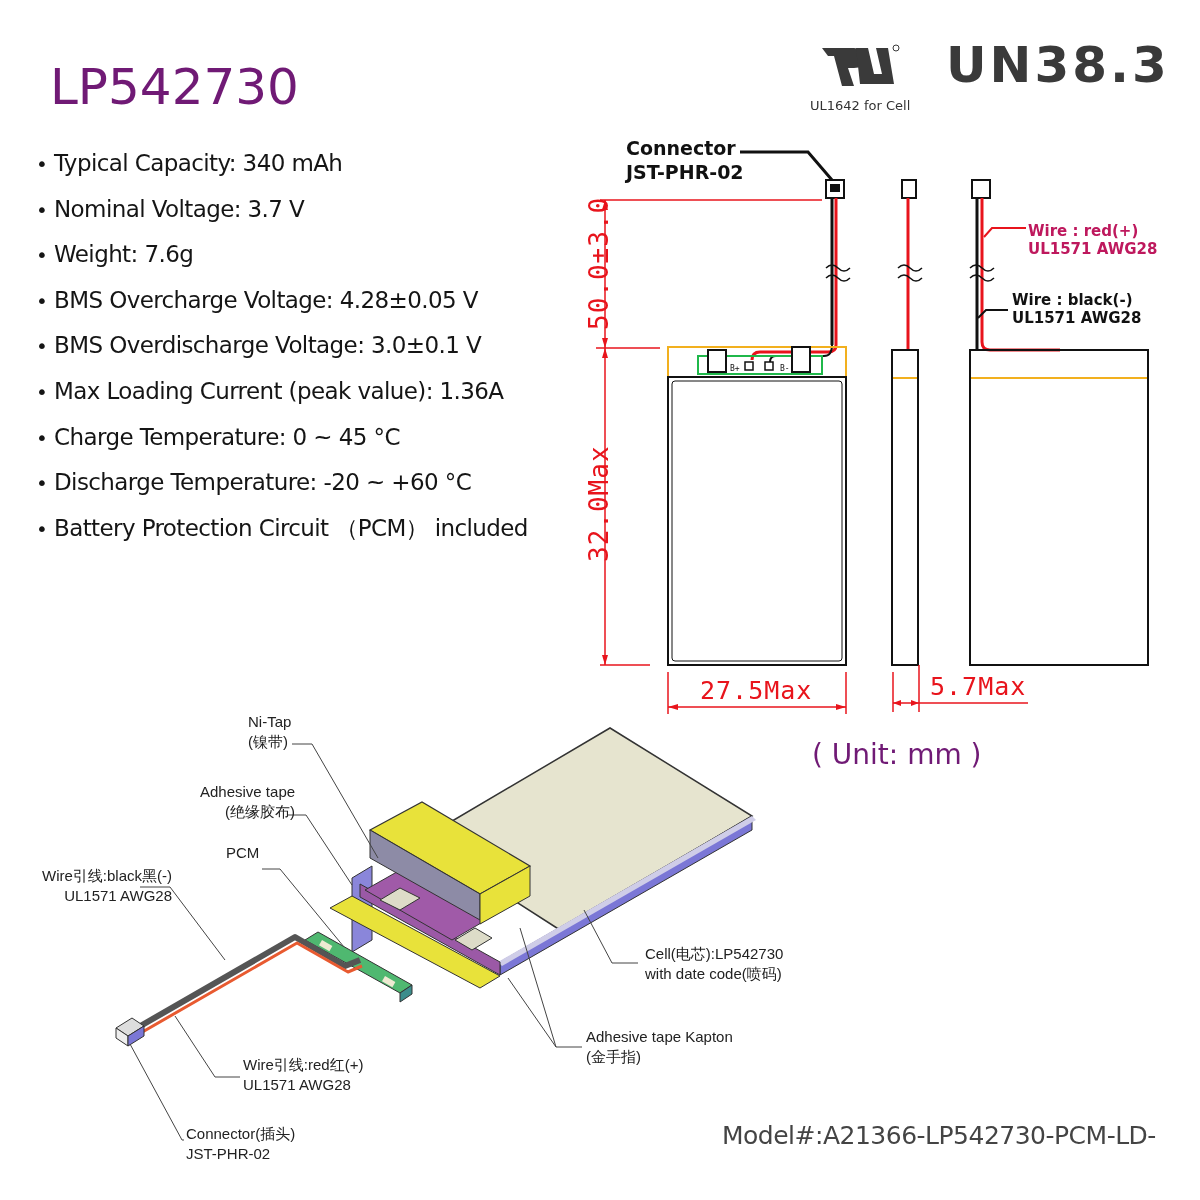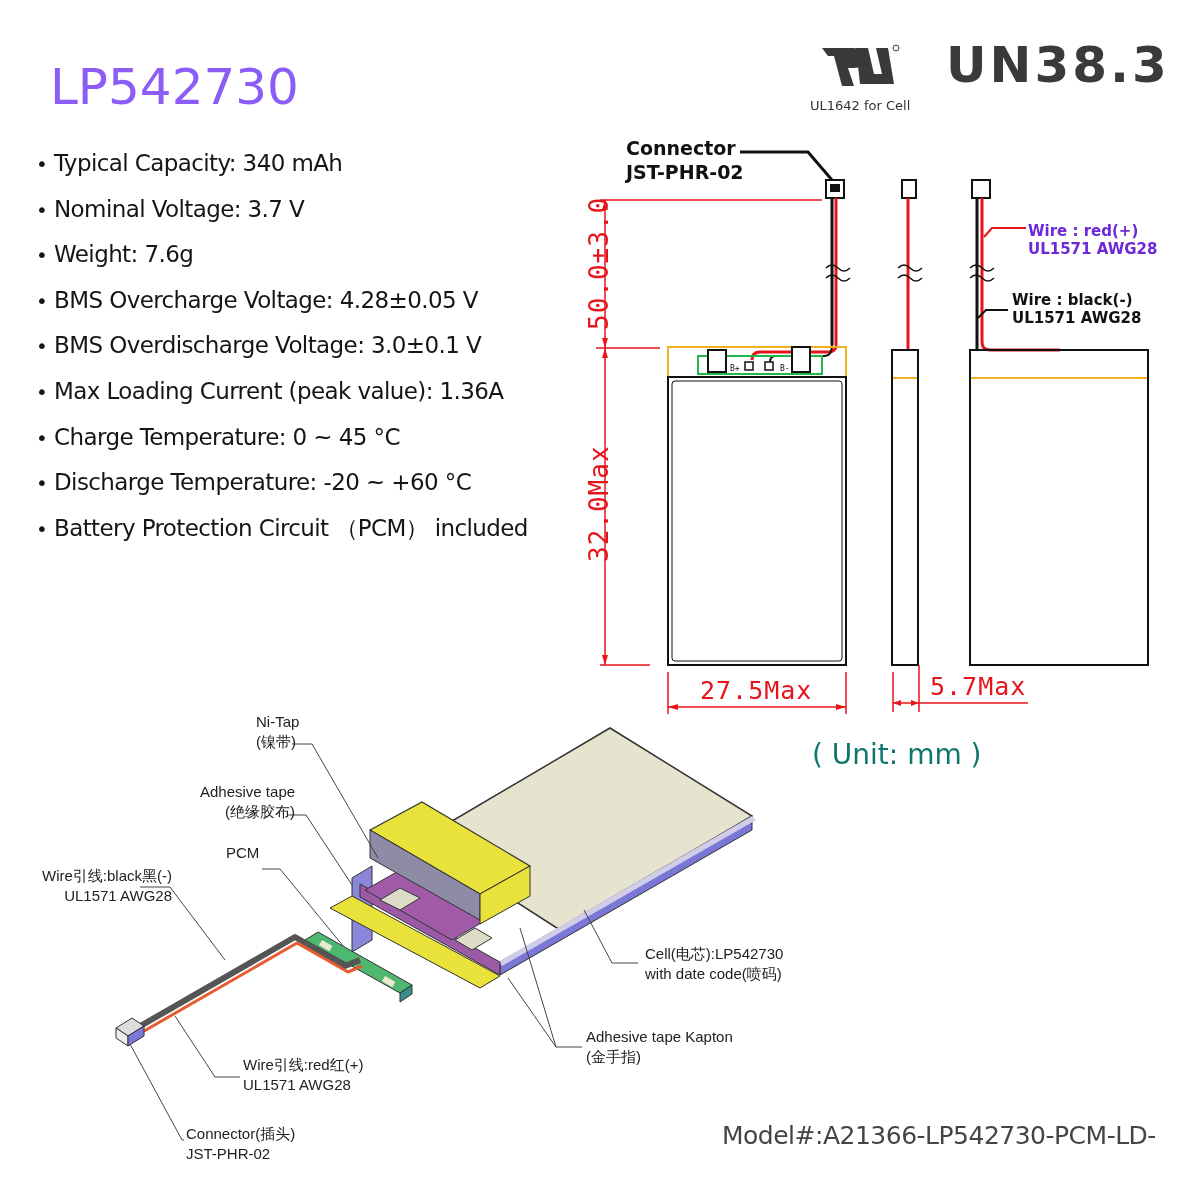--- a/index.html
+++ b/index.html
@@ -1,31 +1,31 @@
 <!DOCTYPE html>
 <html><head>
 <meta charset="utf-8">
 <style>
   html,body{margin:0;padding:0;background:#fff;}
   body{width:1200px;height:1200px;position:relative;overflow:hidden;font-family:"Liberation Sans","DejaVu Sans",sans-serif;color:#111;}
   .abs{position:absolute;}
-  .title{left:50px;top:58px;font-size:50px;font-weight:400;letter-spacing:0px;color:#8b5cf6;font-family:"DejaVu Sans",sans-serif;}
+  .title{left:50px;top:58px;font-size:50px;font-weight:400;letter-spacing:0px;color:#701a75;font-family:"DejaVu Sans",sans-serif;}
   .specs{left:36px;top:144px;margin:0;padding:0;list-style:none;}
   .specs li{height:45.6px;font-size:23px;line-height:38px;color:#151515;font-family:"DejaVu Sans",sans-serif;letter-spacing:-0.6px;white-space:nowrap;}
   .specs li .bullet{display:inline-block;width:18px;font-size:20px;}
   .cert-ul{left:820px;top:44px;}
   .cert-ul-label{left:810px;top:98px;font-size:13px;font-weight:400;color:#333;font-family:"DejaVu Sans",sans-serif;}
   .cert-un{left:946px;top:36px;font-size:50px;font-weight:700;color:#3a3a3a;letter-spacing:3px;font-family:"DejaVu Sans",sans-serif;}
   .conn-label{left:626px;top:136px;font-size:19px;font-weight:700;line-height:24px;color:#111;font-family:"DejaVu Sans",sans-serif;}
-  .wire-red{left:1028px;top:222px;font-size:15px;font-weight:700;color:#6d28d9;line-height:18px;font-family:"DejaVu Sans",sans-serif;}
+  .wire-red{left:1028px;top:222px;font-size:15px;font-weight:700;color:#be185d;line-height:18px;font-family:"DejaVu Sans",sans-serif;}
   .wire-black{left:1012px;top:291px;font-size:15px;font-weight:700;color:#111;line-height:18px;font-family:"DejaVu Sans",sans-serif;}
   .dim{color:#e8141c;font-family:"DejaVu Sans Mono",monospace;}
   .dim-v{transform-origin:left top;transform:rotate(-90deg);font-size:26px;letter-spacing:1px;}
   .dim-h{font-size:25px;letter-spacing:1px;}
-  .unit{left:812px;top:738px;font-size:28px;color:#0f766e;font-family:"DejaVu Sans",sans-serif;}
+  .unit{left:812px;top:738px;font-size:28px;color:#701a75;font-family:"DejaVu Sans",sans-serif;}
   .callout{font-size:15px;color:#222;line-height:20px;font-family:"Liberation Sans",sans-serif;}
   .model{left:722px;top:1121px;font-size:25px;color:#444;font-family:"DejaVu Sans",sans-serif;letter-spacing:-0.5px;}
   svg{position:absolute;left:0;top:0;}
 </style>
 </head>
 <body>
 
 <div class="abs title">LP542730</div>
 
 <ul class="abs specs">
@@ -169,21 +169,21 @@
   <div>Wire : black(-)</div>
   <div>UL1571 AWG28</div>
 </div>
 
 <div class="abs dim dim-v" style="left:584px;top:330px;">50.0±3.0</div>
 <div class="abs dim dim-v" style="left:584px;top:562px;">32.0Max</div>
 <div class="abs dim dim-h" style="left:700px;top:676px;">27.5Max</div>
 <div class="abs dim dim-h" style="left:930px;top:672px;">5.7Max</div>
 <div class="abs unit">( Unit: mm )</div>
 
-<div class="abs callout" style="left:256px;top:712px;">
+<div class="abs callout" style="left:248px;top:712px;">
   <div>Ni-Tap</div>
   <div>(镍带)</div>
 </div>
 <div class="abs callout" style="left:200px;top:782px;text-align:right;">
   <div>Adhesive tape</div>
   <div>(绝缘胶布)</div>
 </div>
 <div class="abs callout" style="left:226px;top:843px;">PCM</div>
 <div class="abs callout" style="left:28px;top:866px;text-align:right;width:144px;">
   <div>Wire引线:black黑(-)</div>

